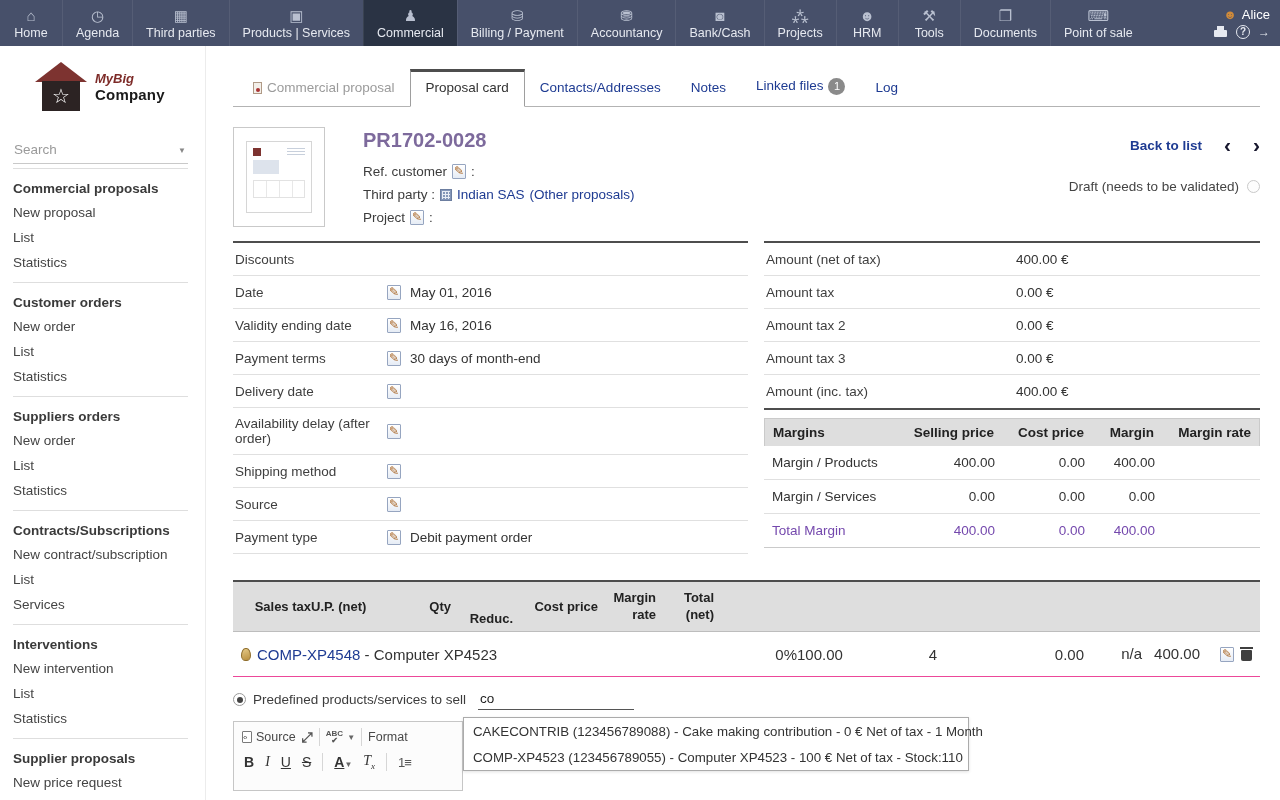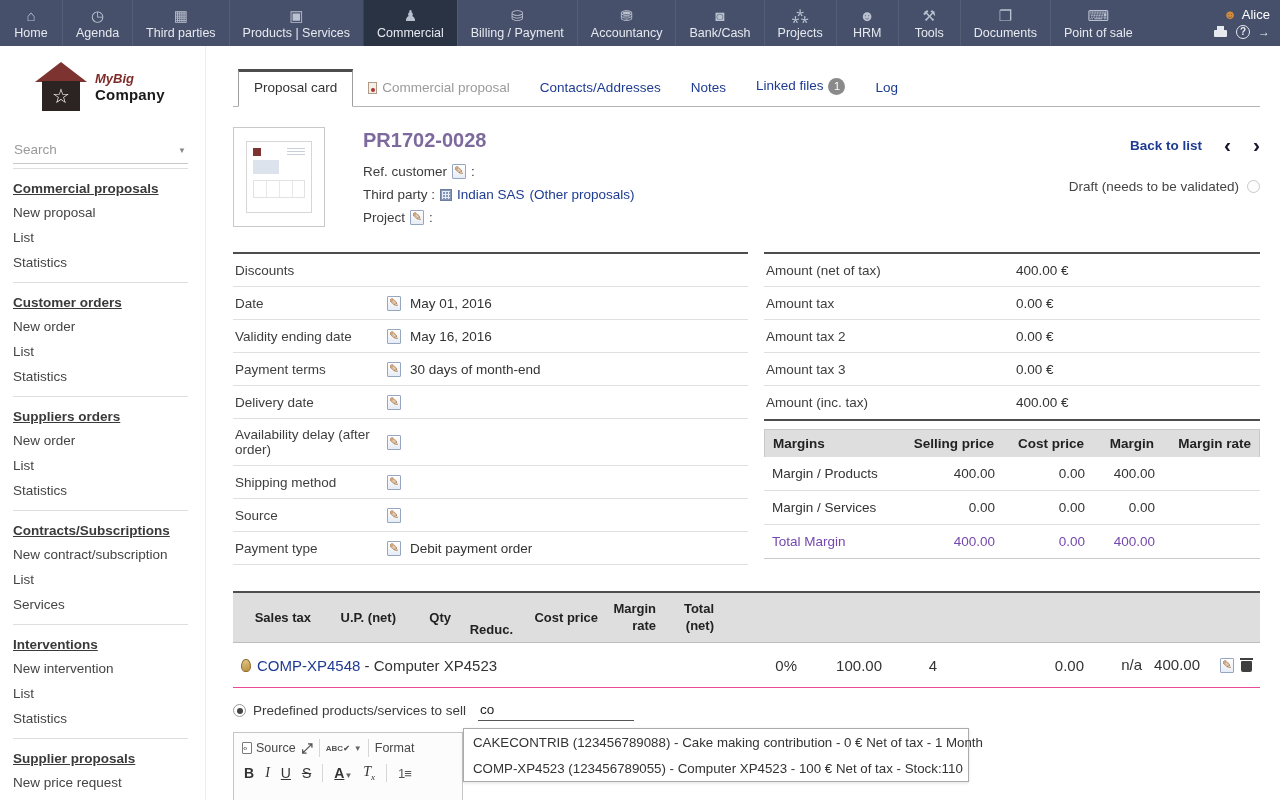--- a/index.html
+++ b/index.html
@@ -41,21 +41,21 @@
     color:#fff; text-align:center; font-size:20px; line-height:30px; }
   .logo-text .l1 { color:#7d2b28; font-weight:bold; font-size:13px;font-style:italic; }
   .logo-text .l2 { color:#1a1a1a; font-weight:bold; font-size:15px; letter-spacing:.2px; }
   .search-row { position:relative; width:175px; margin-bottom:4px; }
   .search-input { width:100%; border:none; border-bottom:1px solid #c9c9c9; padding:4px 16px 6px 1px;
     font-size:13.5px; color:#555; outline:none; background:transparent; }
   .search-input::placeholder { color:#9a9a9a; }
   .search-caret { position:absolute; right:2px; top:8px; font-size:8px; color:#888; }
   .menu-sec { border-top:1px solid #dedede; padding:12px 0 10px; width:175px; }
   .menu-sec:first-of-type { border-top:none; }
-  .sec-title { font-weight:bold; color:#3a3a3a; font-size:13.5px; margin-bottom:9px; cursor:pointer;text-decoration:underline; }
+  .sec-title { font-weight:bold; color:#3a3a3a; font-size:13.5px; margin-bottom:9px; cursor:pointer; }
   .sec-link { color:#444; font-size:13.5px; margin:0 0 10px; cursor:pointer; }
   .sec-link:last-child { margin-bottom:2px; }
 
   
   .tabs { display:flex; align-items:flex-end; border-bottom:1px solid #b3b3b3; padding-left:5px; }
   .tab { padding:10px 15px 11px; font-size:13.5px; color:#1e3b92; cursor:pointer; white-space:nowrap; }
   .tab.disabled { color:#9b9b9b; cursor:default; display:flex; align-items:center; gap:5px; }
   .tab.active { border:1px solid #9e9e9e; border-top:3px solid #4d4d4d; border-bottom:1px solid #fff;
     margin-bottom:-1px; color:#333; background:#fff; padding-top:8px; }
   .doc-mini { display:inline-block; width:9px; height:12px; background:#f3efe9; border:1px solid #b09a86; position:relative; }
@@ -94,21 +94,21 @@
   .building-ic::after { content:""; position:absolute; inset:2px;
     background:repeating-linear-gradient(90deg,#e8ecf4 0 1px, transparent 1px 3px),
                repeating-linear-gradient(#e8ecf4 0 1px, transparent 1px 3px); }
   .prod-ic { display:inline-block; width:10px; height:13px; background:linear-gradient(160deg,#e4c987,#b98f3e);
     border:1px solid #8f6d2a; border-radius:45% 45% 45% 45% / 60% 60% 40% 40%; flex-shrink:0; }
   .trash-ic { display:inline-block; width:11px; height:14px; position:relative; cursor:pointer; }
   .trash-ic::before { content:""; position:absolute; left:0; right:0; top:3px; bottom:0; background:#3f3f3f; border-radius:1px 1px 2px 2px; }
   .trash-ic::after { content:""; position:absolute; left:-1px; right:-1px; top:0; height:2px; background:#3f3f3f; }
 
   
-  .cols { display:flex; gap:16px; margin-top:19px; }
+  .cols { display:flex; gap:16px; margin-top:8px; }
   .col-left { width:515px; flex-shrink:0; }
   .col-right { flex:1; }
   .fichehalf { border-top:2px solid #4d4d4d; }
   .frow { display:flex; align-items:center; border-bottom:1px solid #e0e0e0; padding:8px 2px; min-height:33px; font-size:13.5px; }
   .frow .flabel { width:152px; flex-shrink:0; color:#3e3e3e; padding-right:6px; }
   .frow .fval { display:flex; align-items:center; gap:9px; color:#333; flex:1; }
   .amt-row .flabel { width:250px; }
   .amounts { border-top:2px solid #4d4d4d; border-bottom:2px solid #4d4d4d; }
 
   .margins { margin-top:8px; border-bottom:1px solid #cacaca; }
@@ -123,21 +123,21 @@
   .m-total { color:#7448ad; }
   .m-total .mc-label { color:#7448ad; }
 
   
   .lines { margin-top:26px; }
   .l-head { display:flex; align-items:center; background:#dedede; border-top:2px solid #4d4d4d;
     border-bottom:1px solid #bdbdbd; padding:5px 8px; font-weight:bold; color:#222; font-size:13px; min-height:38px; }
   .l-row { display:flex; align-items:center; padding:10px 8px; border-bottom:1px solid #ec4899; font-size:15px; }
   .lc-desc { flex:1; display:flex; align-items:center; gap:6px; }
   .lc-tax { width:70px; text-align:right; }
-  .lc-up { width:85px; text-align:right; }
+  .lc-up { width:85px; text-align:left; }
   .lc-qty { width:55px; text-align:right; }
   .lc-reduc { width:62px; text-align:right;margin-top:24px; }
   .lc-cost { width:85px; text-align:right; }
   .lc-rate { width:58px; text-align:right; line-height:1.25; }
   .lc-total { width:58px; text-align:right; line-height:1.25; }
   .lc-act { width:52px; display:flex; justify-content:flex-end; align-items:center; gap:7px; }
 
   
   .addline { margin-top:12px; }
   .opt-row { display:flex; align-items:center; gap:7px; margin-bottom:11px; font-size:13.5px; color:#3c3c3c; }
@@ -157,21 +157,21 @@
   .b { font-weight:bold; } .i { font-style:italic; font-family:"Liberation Serif",serif; }
   .u { text-decoration:underline; } .s { text-decoration:line-through; }
   .acolor { font-weight:bold; text-decoration:underline; }
   .caret-sm { font-size:8px; color:#666; }
   .tx { font-style:italic; font-family:"Liberation Serif",serif; }
   .tx sub { font-size:9px; }
   .src-ic { display:inline-block; width:10px; height:12px; border:1px solid #7a7a7a; border-radius:1px;
     position:relative; background:#fff; }
   .src-ic::after { content:"‹›"; position:absolute; left:0; top:0; font-size:8px; color:#555; line-height:11px; letter-spacing:-1px; }
   .max-ic { font-size:14px; font-weight:bold; color:#555; }
-  .abc-ic { display:inline-flex; flex-direction:row; align-items:center; line-height:7px; font-size:8px; font-weight:bold; color:#555; }
+  .abc-ic { display:inline-flex; flex-direction:column; align-items:center; line-height:7px; font-size:8px; font-weight:bold; color:#555; }
   .list-ic { font-size:13px; color:#555; letter-spacing:-1px; }
 
   
   .autocomplete { width:506px; background:#fff; border:1px solid #ababab; margin-top:-4px; box-shadow:0 1px 3px rgba(0,0,0,.12); }
   .ac-item { padding:6px 9px 5px; font-size:13.3px; color:#333; white-space:nowrap; cursor:pointer; }
 </style>
 </head>
 <body>
 
 <div class="topnav">
@@ -293,25 +293,25 @@
     <div class="menu-sec">
       <div class="sec-title">Supplier proposals</div>
       <div class="sec-link">New price request</div>
 
     </div>
   </div>
 
   <div class="main">
 
     <div class="tabs">
-      <div class="tab active">Proposal card</div>
       <div class="tab disabled">
         <span class="doc-mini"></span>
         <span>Commercial proposal</span>
       </div>
+      <div class="tab active">Proposal card</div>
       <div class="tab">Contacts/Addresses</div>
       <div class="tab">Notes</div>
       <div class="tab">
         <span>Linked files</span><span class="badge">1</span>
       </div>
       <div class="tab">Log</div>
     </div>
 
     <div class="banner">
       <div class="thumb">

